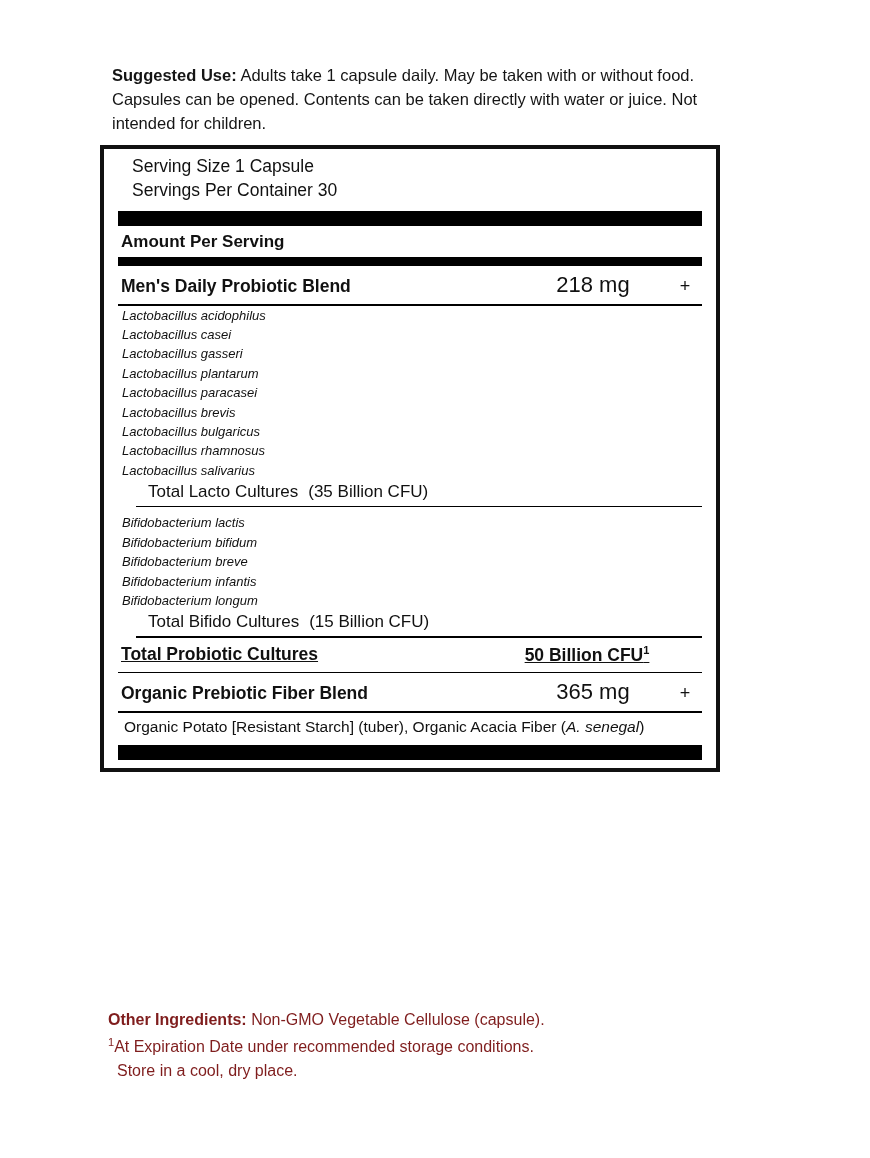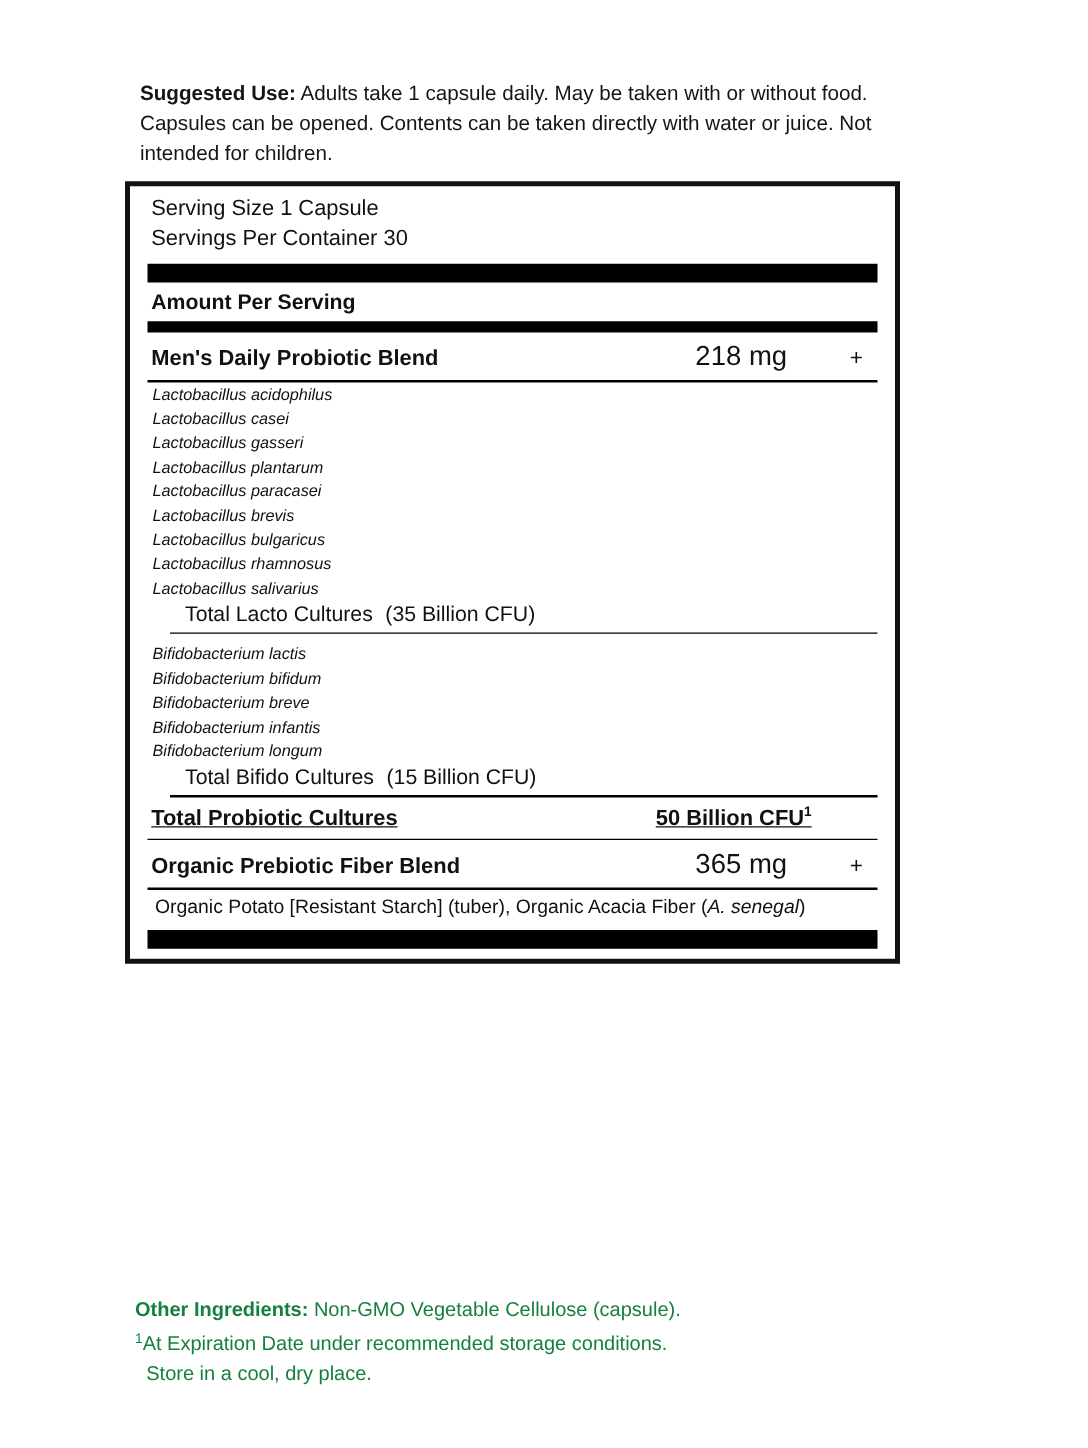--- a/index.html
+++ b/index.html
@@ -54,21 +54,21 @@
     font-weight: 700;
     letter-spacing: -0.5px;
     line-height: 1.02;
     margin: 4px 0 6px 2px;
     color: #000000;
   }
 
   .serving-line {
     font-size: 17.5px;
     line-height: 1.35;
-    margin-left: 3px;
+    margin-left: 14px;
     color: #111111;
   }
 
   .bar-thick {
     height: 15px;
     background: #000000;
     margin: 9px 0 0 0;
   }
   .bar-med {
     height: 9px;
@@ -169,22 +169,21 @@
   }
 
   
   .footer {
     position: absolute;
     left: 108px;
     top: 1006px;
     width: 640px;
     font-size: 16px;
     line-height: 1.5;
-    color: #15803d;
-    margin-top: 29px;
+    color: #7f1d1d;
   }
   .footer b { font-weight: 700; }
   .footer .fn {
     margin-top: 2px;
   }
   .footer .fn sup { font-size: 11px; vertical-align: super; }
   .footer .indent { margin-left: 9px; display: block; }
 </style>
 </head>
 <body>

